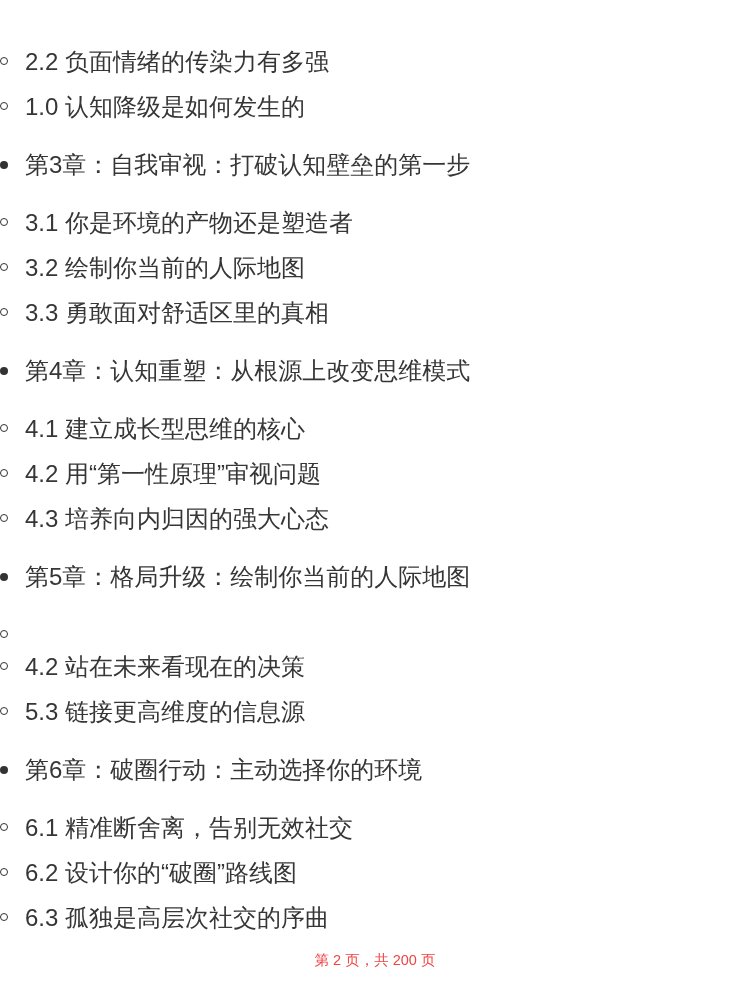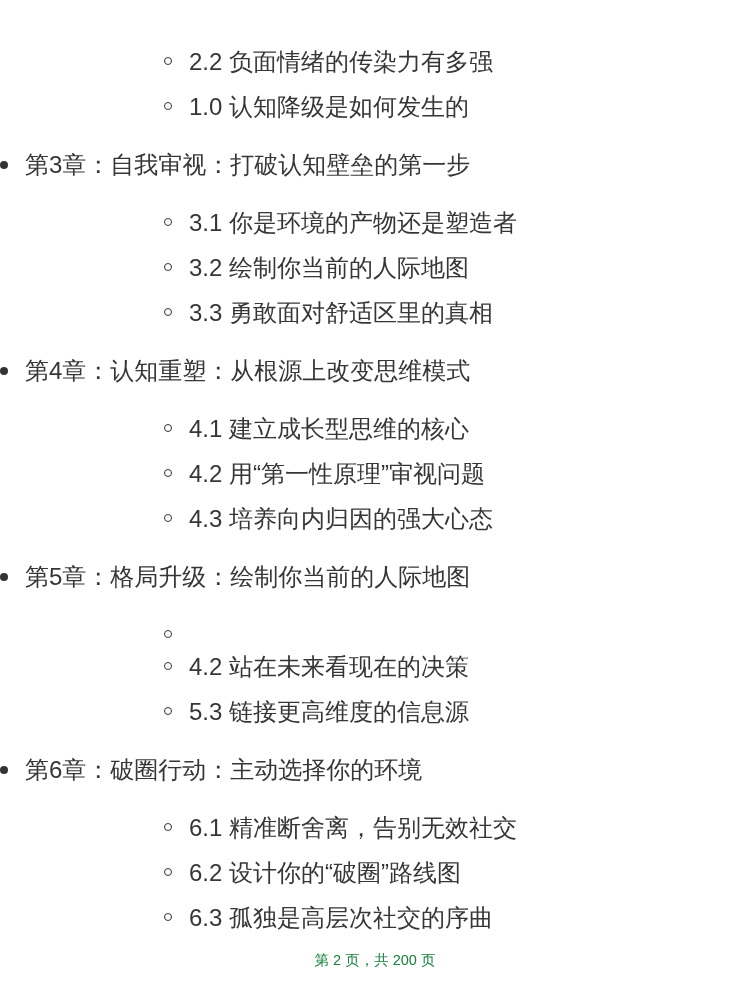--- a/index.html
+++ b/index.html
@@ -22,21 +22,20 @@
   }
   .row {
     display: flex;
     align-items: flex-start;
     line-height: 33px;
   }
   .chapter-row {
     margin-bottom: 25px;
   }
   .section-row {
-    padding-left: 164px;
     margin-bottom: 12px;
   }
   .group > .section-row:last-child,
   .sections > .section-row:last-child {
     margin-bottom: 0;
   }
   .group {
     margin-bottom: 25px;
   }
   .group:last-child {
@@ -60,21 +59,21 @@
     margin: 12px 17px 0 0;
   }
   .item-text {
     white-space: nowrap;
   }
   .page-footer {
     margin-top: 8px;
     text-align: center;
     font-size: 14.5px;
     line-height: 20px;
-    color: #15803d;
+    color: #ef4444;
   }
 </style>
 </head>
 <body>
 
 <div class="page">
   <main class="toc">
 
     <section class="group">
       <div class="row section-row">

